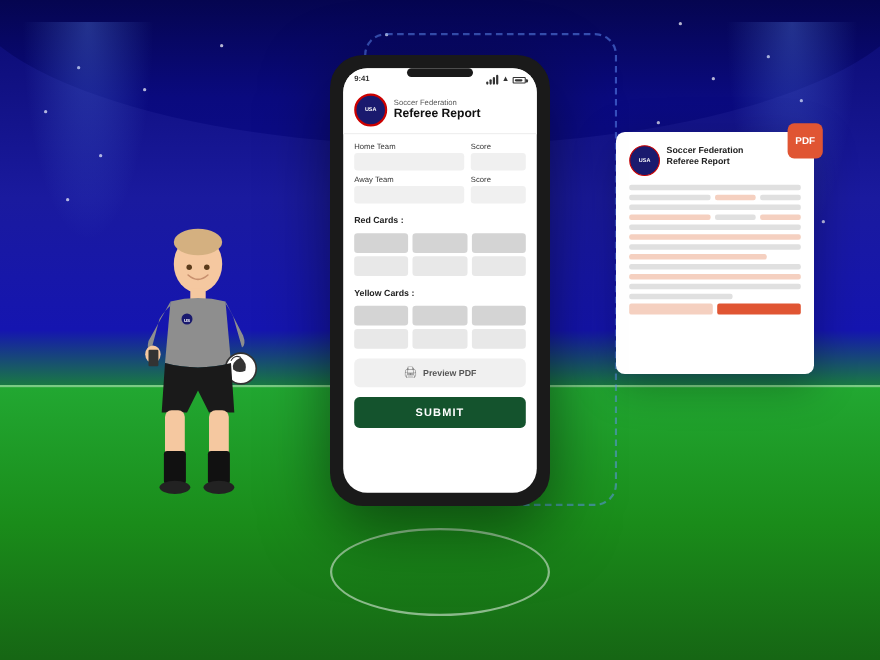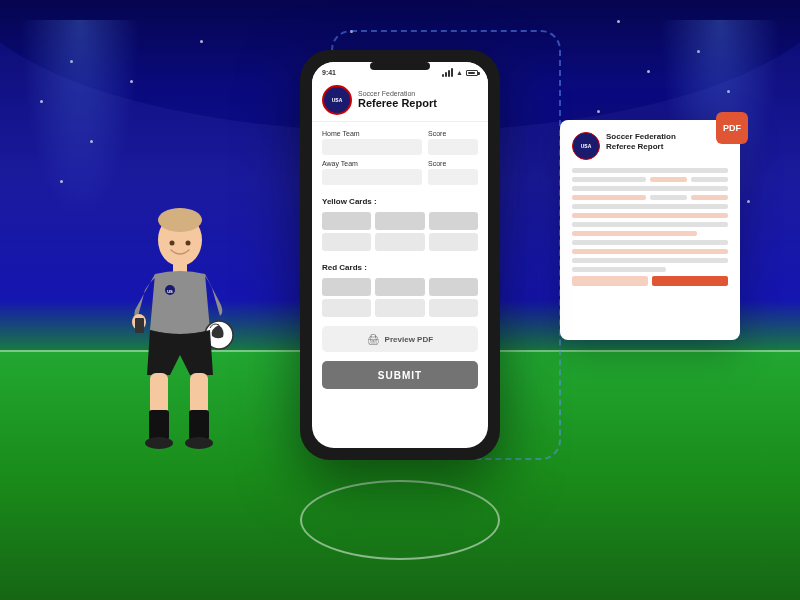--- a/index.html
+++ b/index.html
@@ -215,21 +215,21 @@
 
     .btn-preview-text {
       font-size: 8px;
       color: #555;
       font-weight: 700;
     }
 
     .btn-submit {
       margin-top: 4px;
       height: 28px;
-      background: #737373;
+      background: #14532d;
       border-radius: 5px;
       display: flex;
       align-items: center;
       justify-content: center;
       cursor: pointer;
     }
 
     .btn-submit-text {
       font-size: 10px;
       font-weight: bold;
@@ -544,35 +544,35 @@
           <span class="form-label">Away Team</span>
           <div class="form-input"></div>
         </div>
         <div class="form-group" style="max-width:50px;">
           <span class="form-label">Score</span>
           <div class="form-input"></div>
         </div>
       </div>
 
       <div>
-        <span class="section-label">Yellow Cards :</span>
+        <span class="section-label">Red Cards :</span>
         <div class="cards-row" style="margin-top:4px;">
           <div class="card-input" style="background:#d4d4d4;"></div>
           <div class="card-input" style="background:#d4d4d4;"></div>
           <div class="card-input" style="background:#d4d4d4;"></div>
         </div>
         <div class="cards-row" style="margin-top:3px;">
           <div class="card-input"></div>
           <div class="card-input"></div>
           <div class="card-input"></div>
         </div>
       </div>
 
       <div>
-        <span class="section-label">Red Cards :</span>
+        <span class="section-label">Yellow Cards :</span>
         <div class="cards-row" style="margin-top:4px;">
           <div class="card-input" style="background:#d4d4d4;"></div>
           <div class="card-input" style="background:#d4d4d4;"></div>
           <div class="card-input" style="background:#d4d4d4;"></div>
         </div>
         <div class="cards-row" style="margin-top:3px;">
           <div class="card-input"></div>
           <div class="card-input"></div>
           <div class="card-input"></div>
         </div>

